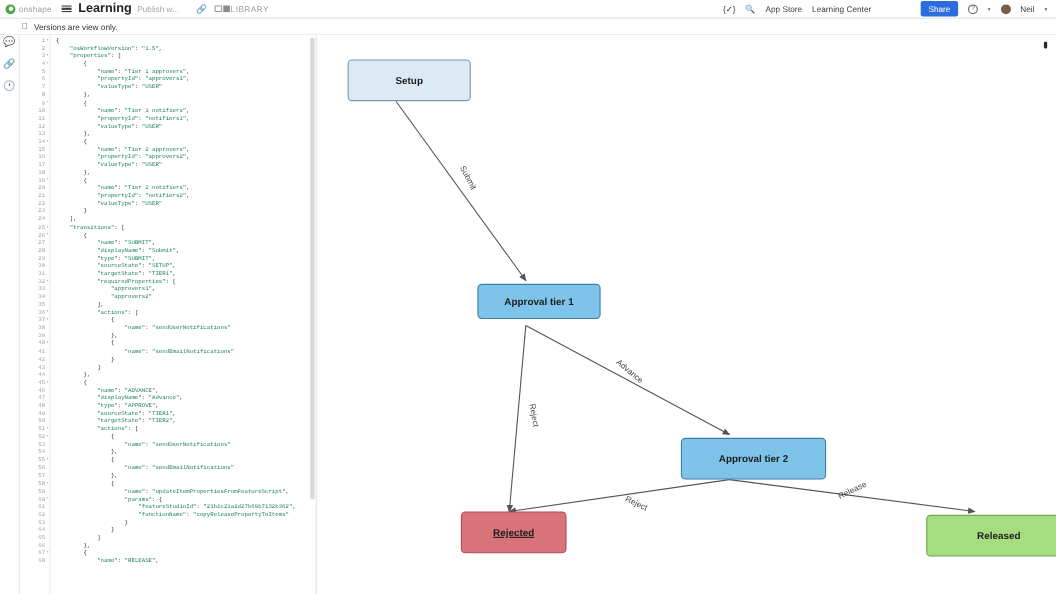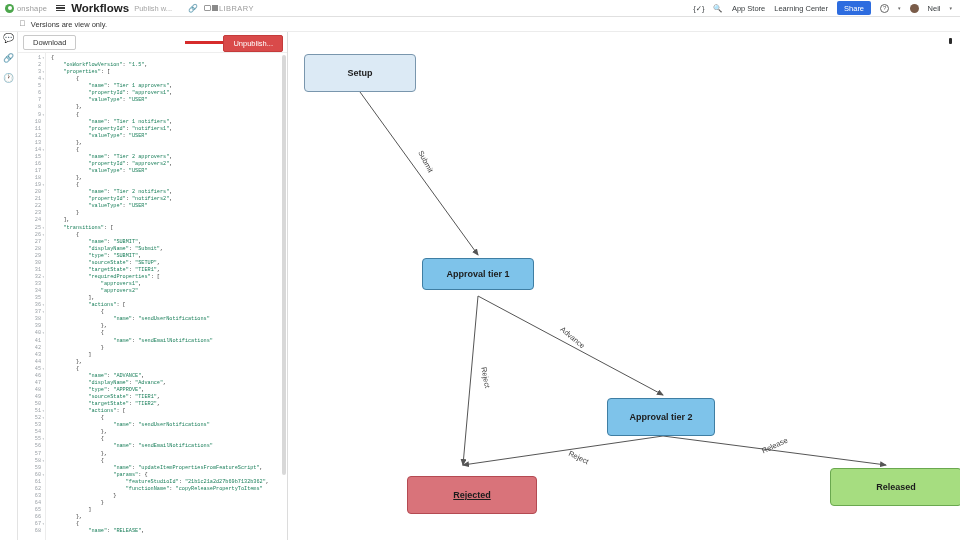--- a/index.html
+++ b/index.html
@@ -35,21 +35,21 @@
   .doc-sub { font-size: 7.5px; color: #a6a6a6; margin-right: 16px; text-align: right; }
   .tb-ico { font-size: 8px; color: #8a8a8a; margin-right: 5px; }
   .lib-chip { display:flex; align-items:center; gap:1px; margin-left: 1px;}
   .lib-sq { width:7px;height:6px;border:1px solid #999; border-radius:1px;}
   .lib-flag { width:6px;height:6px;background:#8a8a8a; }
   .lib-text { font-size:7.5px; color:#9b9b9b; letter-spacing:.4px;}
   .topbar-right { margin-left:auto; display:flex; align-items:center; gap:9px; padding-right:3px;}
   .tr-item { font-size: 7.5px; color:#3c4043; cursor:pointer; white-space:nowrap;}
   .share-btn {
     background:#2d6cdf; color:#fff; font-size:7.5px;
-    padding:2.5px 7px; border-radius:2px; cursor:pointer;
+    padding:2.5px 7px; border-radius:2px; cursor:pointer;margin-left:36px;
   }
   .circ-ico {
     width:9px;height:9px;border-radius:50%;border:1px solid #666;
     font-size:6px; color:#666; display:flex;align-items:center;justify-content:center;
   }
   .avatar { width:9px;height:9px;border-radius:50%;background:#7a5c49; }
   .caret { font-size:5px; color:#666; }
 
   
   .banner {
@@ -119,21 +119,21 @@
     position:absolute; right:1px; top:2px; width:4px; height:420px;
     background:#d8d8d8; border-radius:2px;
   }
 
   
   .canvas { flex:1; background:#fff; position:relative; }
   .canvas svg { position:absolute; inset:0; }
   .node {
     position:absolute; border-radius:4px;
     display:flex; align-items:center; justify-content:center;
-    font-size:9px; font-weight:bold; color:#1c1c1c;
+    font-size:9px; font-weight:bold; color:#1c1c1c;margin-left:12px;
   }
   .n-setup   { background:#dceaf5; border:1px solid #7996ad; }
   .n-tier    { background:#7ec3ea; border:1px solid #3f7ea3; }
   .n-reject  { background:#d9737a; border:1px solid #b44a52; }
   .n-release { background:#a6dd80; border:1px solid #6aa84f; }
   .edge-label {
     position:absolute; font-size:7.5px; color:#444;
     transform-origin: center center; white-space:nowrap;
   }
   .resize-grip{
@@ -147,21 +147,21 @@
 <div class="topbar">
   <div class="brand">
     <span class="brand-mark"></span>
     <span class="brand-text">onshape</span>
   </div>
   <div class="hamburger">
       <i></i>
       <i></i>
       <i></i>
     </div>
-  <div class="doc-title">Workflows</div>
+  <div class="doc-title">Learning</div>
   <div class="doc-sub">Publish w...</div>
   <span class="tb-ico">🔗</span>
   <div class="lib-chip">
     <span class="lib-sq"></span>
     <span class="lib-flag"></span>
     <span class="lib-text">LIBRARY</span>
   </div>
 
   <div class="topbar-right">
     <span class="tr-item">{✓}</span>
@@ -184,25 +184,20 @@
 
 <div class="main">
 
   <div class="rail">
     <span class="rail-ico">💬</span>
     <span class="rail-ico">🔗</span>
     <span class="rail-ico">🕐</span>
   </div>
 
   <div class="codepane">
-    <div class="code-toolbar">
-      <span class="download-btn">Download</span>
-      <span class="arrow-anno"></span>
-      <span class="unpublish-btn">Unpublish...</span>
-    </div>
     <div class="code-scroll">
       <div class="gutter" id="gutter">
           <div class="fold">1</div>
           <div>2</div>
           <div class="fold">3</div>
           <div class="fold">4</div>
           <div>5</div>
           <div>6</div>
           <div>7</div>
           <div>8</div>
@@ -281,22 +276,22 @@
       </defs>
     <line x1="72" y1="60" x2="190" y2="223" stroke="#555" stroke-width="1" marker-end="url(#ah)"></line>
         <line x1="190" y1="264" x2="375" y2="363" stroke="#555" stroke-width="1" marker-end="url(#ah)"></line>
         <line x1="190" y1="264" x2="175" y2="433" stroke="#555" stroke-width="1" marker-end="url(#ah)"></line>
         <line x1="375" y1="404" x2="175" y2="433" stroke="#555" stroke-width="1" marker-end="url(#ah)"></line>
         <line x1="375" y1="404" x2="598" y2="433" stroke="#555" stroke-width="1" marker-end="url(#ah)"></line>
       </svg>
     <div id="nodes">
         <div class="node n-setup" style="left: 16px; top: 22px; width: 112px; height: 38px;">Setup</div>
         <div class="node n-tier" style="left: 134px; top: 226px; width: 112px; height: 32px;">Approval tier 1</div>
-        <div class="node n-tier" style="left: 319px; top: 366px; width: 108px; height: 38px;">Approval tier 2</div>
-        <div class="node n-reject" style="left: 119px; top: 444px; width: 130px; height: 38px; text-decoration: underline;">Rejected</div>
+        <div class="node n-tier" style="left: 319px; top: 366px; width: 132px; height: 38px;">Approval tier 2</div>
+        <div class="node n-reject" style="left: 119px; top: 433px; width: 96px; height: 38px; text-decoration: underline;">Rejected</div>
         <div class="node n-release" style="left: 542px; top: 436px; width: 132px; height: 38px;">Released</div>
       </div>
     <div id="elabels">
         <div class="edge-label" style="left: 126px; top: 125px; transform: rotate(62deg);">Submit</div>
         <div class="edge-label" style="left: 270px; top: 301px; transform: rotate(40deg);">Advance</div>
         <div class="edge-label" style="left: 187px; top: 341px; transform: rotate(80deg);">Reject</div>
         <div class="edge-label" style="left: 280px; top: 421px; transform: rotate(25deg);">Reject</div>
         <div class="edge-label" style="left: 473px; top: 409px; transform: rotate(-25deg);">Release</div>
       </div>
     <div class="resize-grip"></div>

